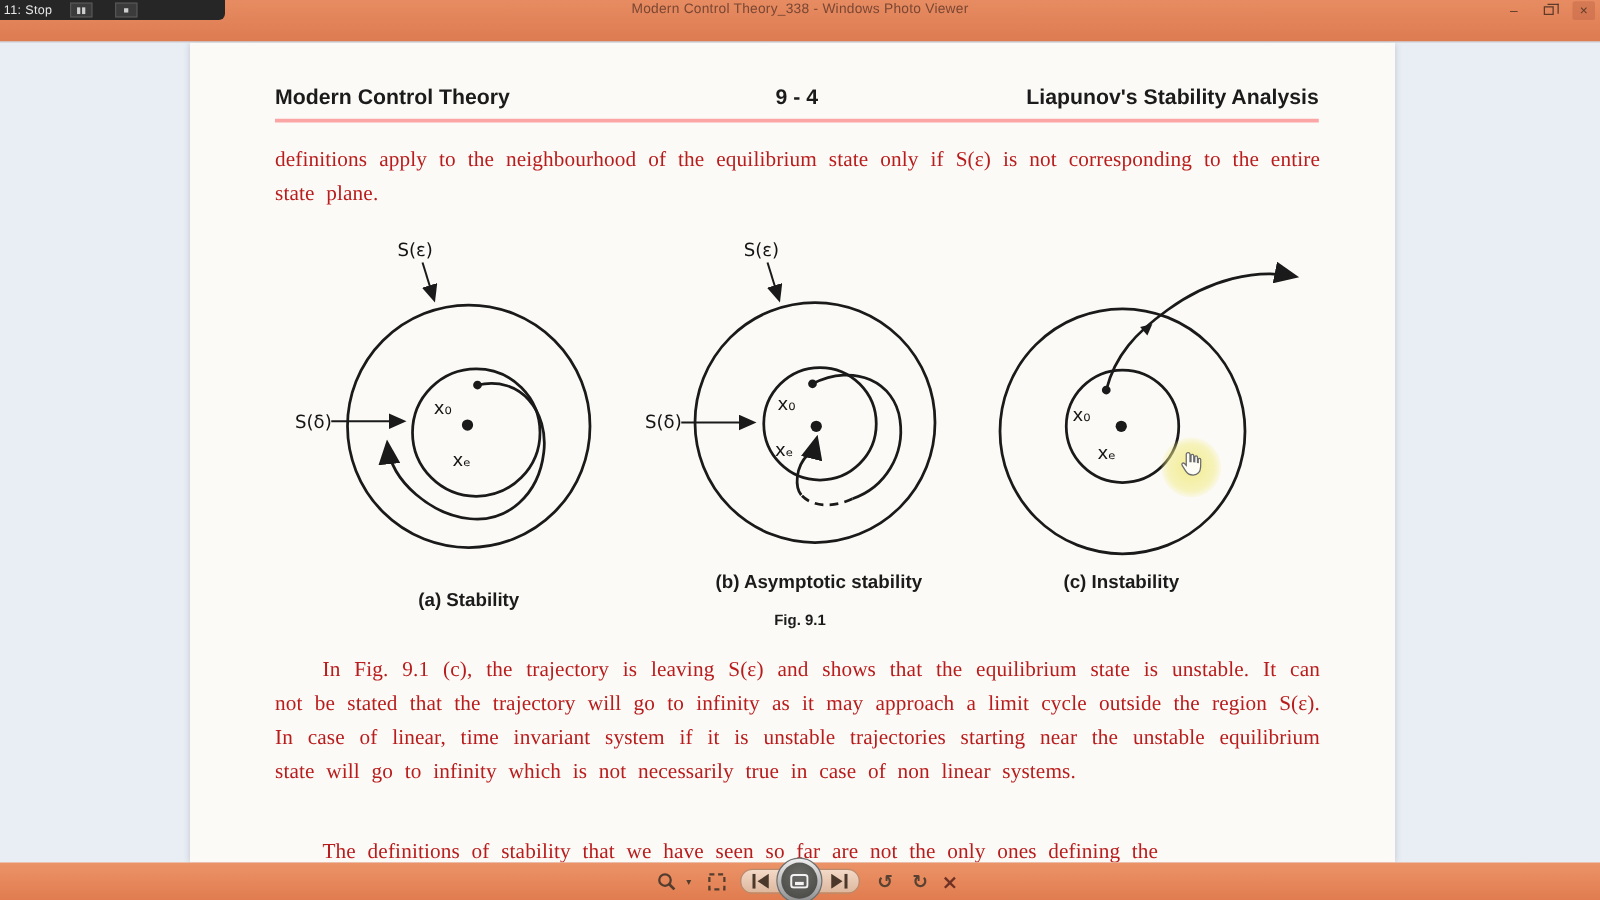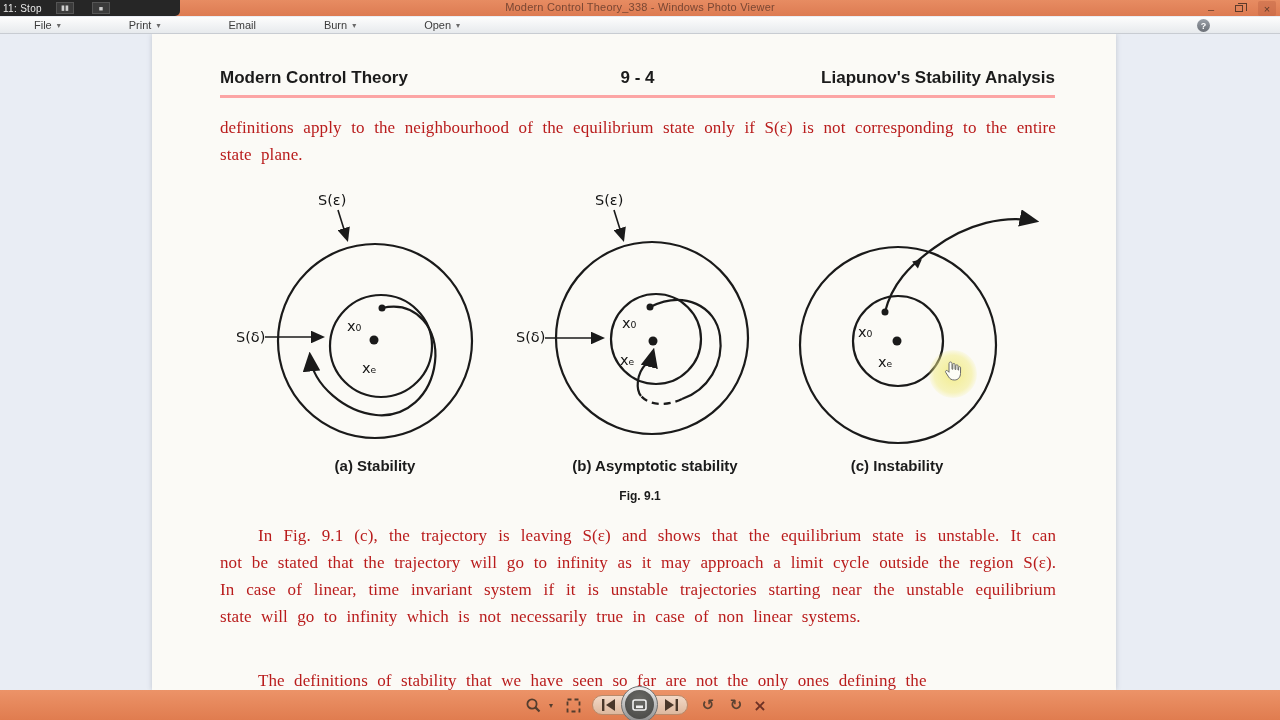--- a/index.html
+++ b/index.html
@@ -1,21 +1,21 @@
 <!DOCTYPE html>
 <html><head>
 <meta charset="utf-8">
 <style>
   * { margin:0; padding:0; box-sizing:border-box; }
   html,body { width:1280px; height:720px; overflow:hidden; }
   body { font-family:"Liberation Sans", sans-serif; position:relative; background:#e9edf4; }
 
   
   .titlebar {
-    position:absolute; left:0; top:0; width:1280px; height:16px;
+    position:absolute; left:0; top:0; width:1280px; height:33px;
     background:linear-gradient(#e78c62,#dd7b52);
     z-index:30;
   }
   .title-text {
     position:absolute; left:0; right:0; top:1px; text-align:center;
     font-size:11px; color:#7a4733; letter-spacing:0.2px;
   }
   .win-controls { position:absolute; right:4px; top:0; height:17px; display:flex; align-items:center; gap:10px; z-index:31; }
   .win-btn { width:18px; height:15px; display:flex; align-items:center; justify-content:center;
              font-size:11px; color:#5d3categorical;} 
@@ -215,21 +215,21 @@
         <text x="210" y="339">xₑ</text>
         <text x="443" y="171">S(ε)</text>
         <text x="364" y="308">S(δ)</text>
         <text x="470" y="294">x₀</text>
         <text x="468" y="331">xₑ</text>
         <text x="706" y="303">x₀</text>
         <text x="726" y="333">xₑ</text>
       </g>
     </svg>
 
-    <div class="sub-caption" style="left:223px;">(a) Stability</div>
+    <div class="sub-caption" style="left:223px;margin-top:15px;">(a) Stability</div>
     <div class="sub-caption" style="left:503px;">(b) Asymptotic stability</div>
     <div class="sub-caption" style="left:745px;">(c) Instability</div>
     <div class="fig-caption">Fig. 9.1</div>
 
     <div class="para para2">In Fig. 9.1 (c), the trajectory is leaving S(ε) and shows that the equilibrium state is unstable. It can not be stated that the trajectory will go to infinity as it may approach a limit cycle outside the region S(ε). In case of linear, time invariant system if it is unstable trajectories starting near the unstable equilibrium state will go to infinity which is not necessarily true in case of non linear systems.</div>
     <div class="para para3">The definitions of stability that we have seen so far are not the only ones defining the</div>
   </div>
 </div>
 
 <div class="cursor-halo"></div>

